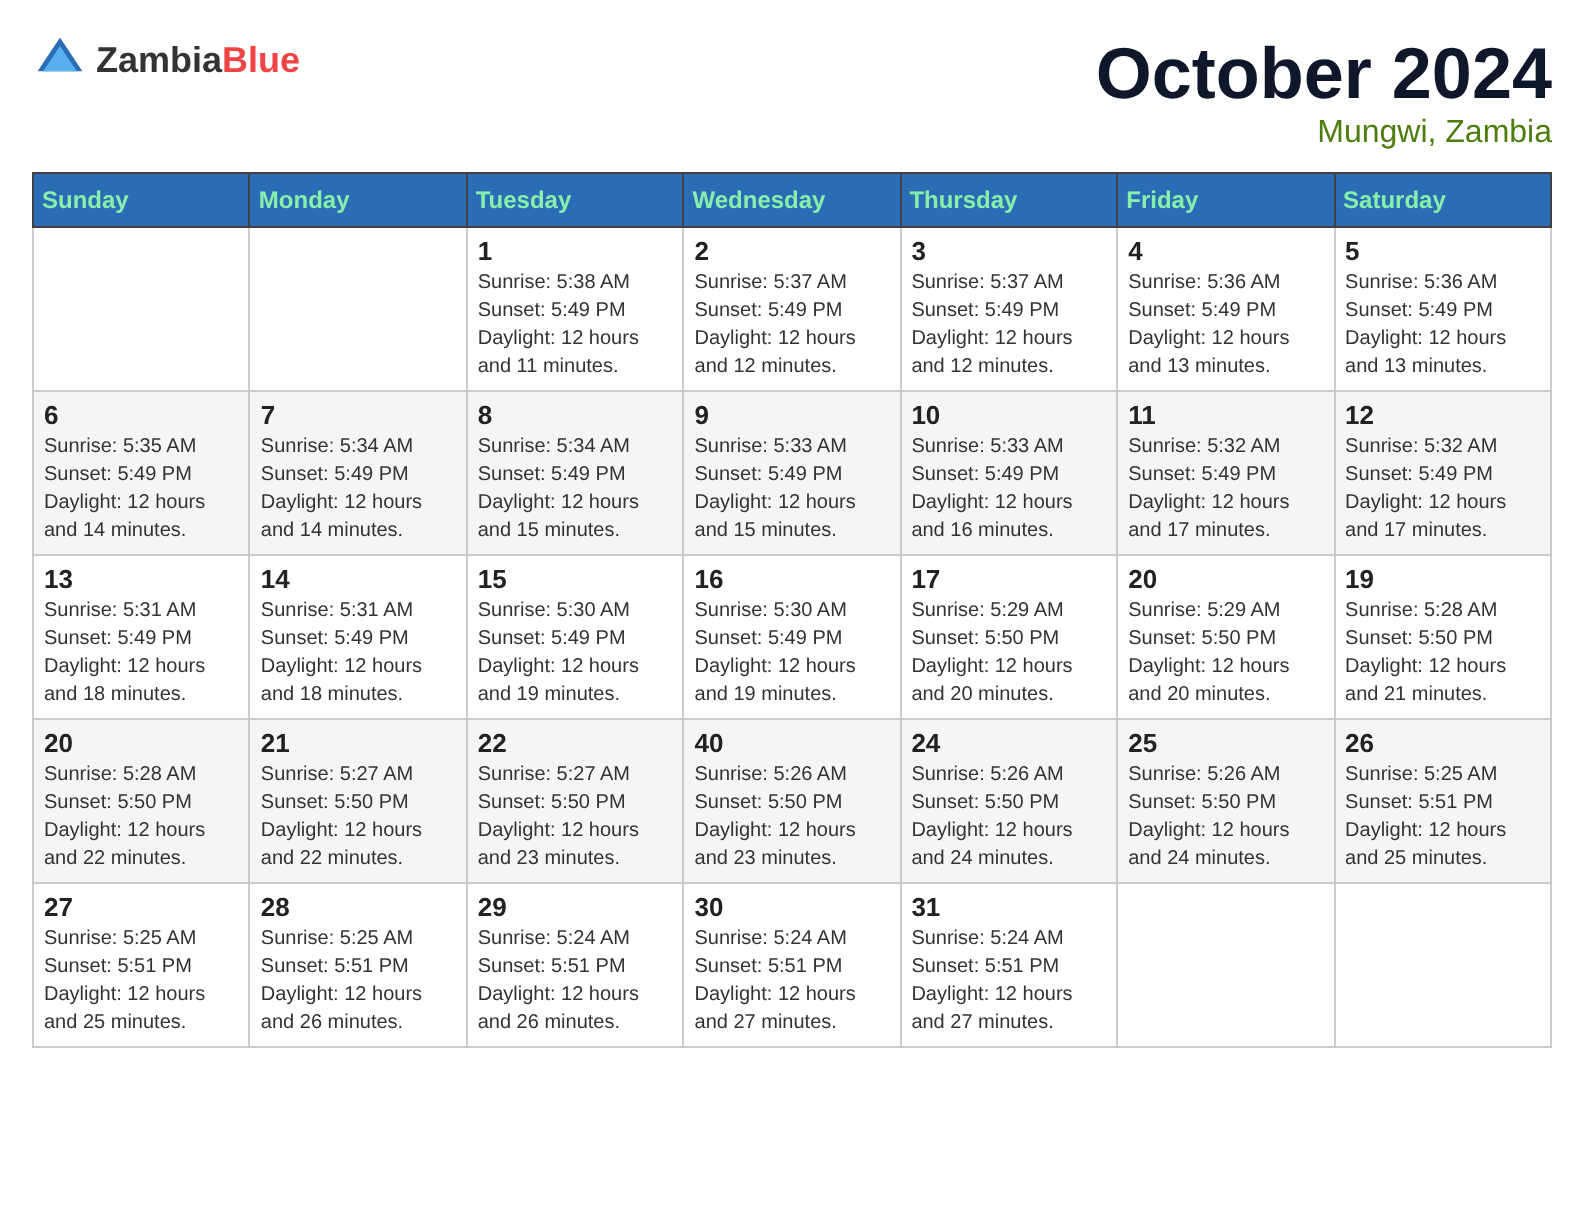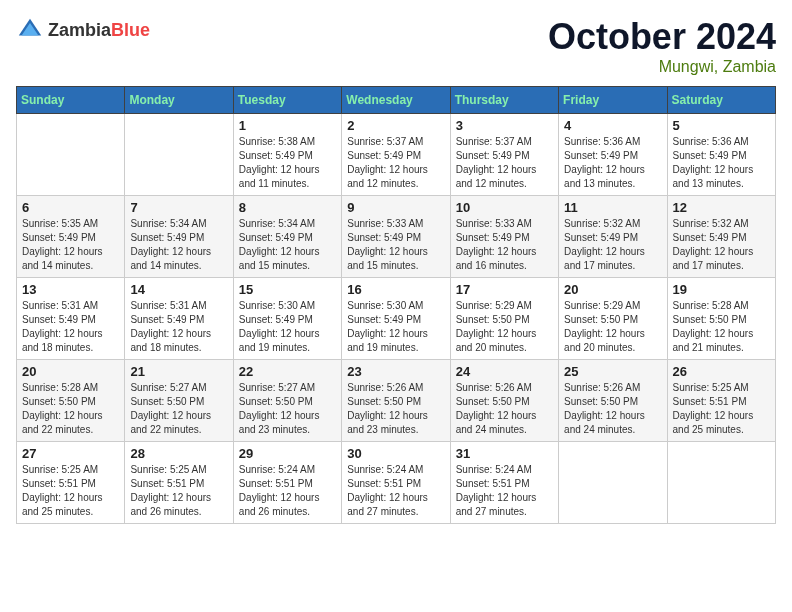--- a/index.html
+++ b/index.html
@@ -211,21 +211,21 @@
         </td>
         <td>
           <span class="day-num">21</span>
           <div class="cell-info">Sunrise: 5:27 AM<br>Sunset: 5:50 PM<br>Daylight: 12 hours and 22 minutes.</div>
         </td>
         <td>
           <span class="day-num">22</span>
           <div class="cell-info">Sunrise: 5:27 AM<br>Sunset: 5:50 PM<br>Daylight: 12 hours and 23 minutes.</div>
         </td>
         <td>
-          <span class="day-num">23</span>
+          <span class="day-num">40</span>
           <div class="cell-info">Sunrise: 5:26 AM<br>Sunset: 5:50 PM<br>Daylight: 12 hours and 23 minutes.</div>
         </td>
         <td>
           <span class="day-num">24</span>
           <div class="cell-info">Sunrise: 5:26 AM<br>Sunset: 5:50 PM<br>Daylight: 12 hours and 24 minutes.</div>
         </td>
         <td>
           <span class="day-num">25</span>
           <div class="cell-info">Sunrise: 5:26 AM<br>Sunset: 5:50 PM<br>Daylight: 12 hours and 24 minutes.</div>
         </td>

